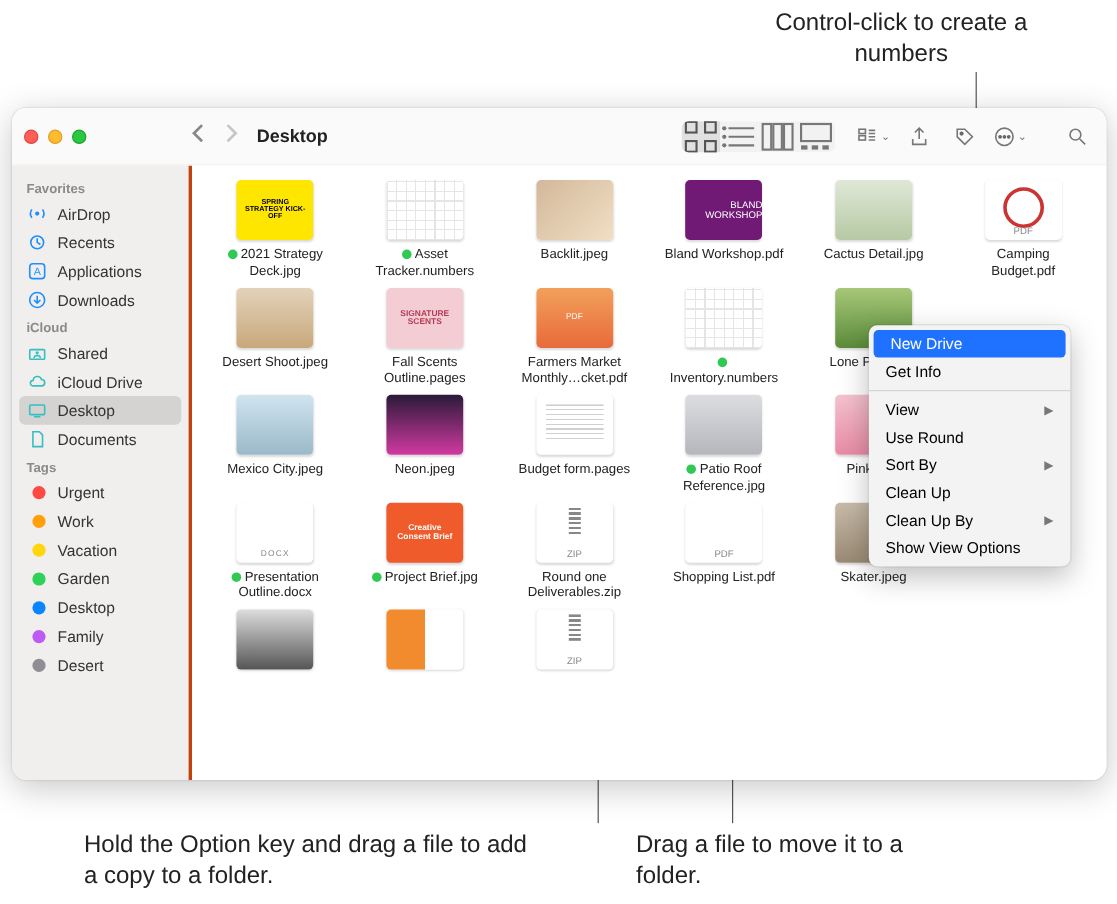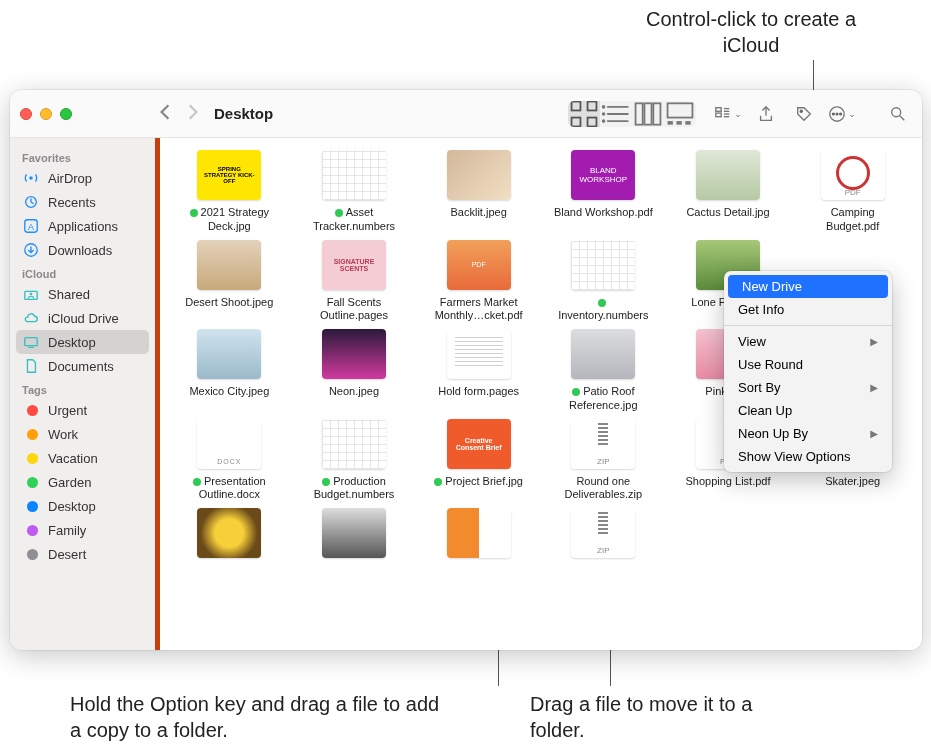--- a/index.html
+++ b/index.html
@@ -52,38 +52,38 @@
   .nav-arrows { display:flex; gap:14px; color:#888; margin-right:14px;}
   .nav-arrows svg { width:14px; height:18px; }
   .title { font-weight:600; font-size:15px; color:#222; }
   .toolbar-right { margin-left:auto; display:flex; align-items:center; gap:10px; }
   .view-seg { display:flex; border-radius:6px; overflow:hidden; }
   .view-seg .seg-btn { width:32px; height:26px; display:flex; align-items:center; justify-content:center; background:#f2f2f2; }
   .view-seg .seg-btn.active { background:#e0e0e0; }
   .tb-icon { width:28px; height:26px; display:flex; align-items:center; justify-content:center; color:#666; border-radius:6px; }
   .tb-icon svg { width:18px; height:18px; stroke:#666; fill:none; stroke-width:1.5;}
   .win-body { display:flex; flex:1; min-height:0; }
-  .sidebar { width:150px; background:#f1eeee; border-right:5px solid #c2410c; padding:8px 0 0 0; font-size:13px; overflow:hidden; border-radius:0 0 0 12px;}
+  .sidebar { width:150px; background:#f1eeee; border-right:3px solid #c2410c; padding:8px 0 0 0; font-size:13px; overflow:hidden; border-radius:0 0 0 12px;}
   .sb-header { padding:6px 12px 2px; font-size:11px; color:#8a8a8a; font-weight:600;}
   .sb-item { display:flex; align-items:center; gap:8px; padding:3px 12px; color:#333; cursor:default;}
   .sb-item.selected { background:#d5d2d2; border-radius:5px; margin:0 6px; padding-left:6px;}
   .sb-item .icn { width:18px; height:18px; display:flex; align-items:center; justify-content:center;}
   .sb-item .icn svg { width:16px; height:16px;}
   .tag-dot { width:11px; height:11px; border-radius:50%; margin-left:2px;}
   .content { flex:1; position:relative; overflow:hidden; background:#fff; border-radius:0 0 12px 0;}
   .grid { padding:12px 10px; display:grid; grid-template-columns: repeat(7, 1fr); gap:6px 6px; }
   .file { display:flex; flex-direction:column; align-items:center; text-align:center; }
   .thumb { width:64px; height:50px; border-radius:4px; background:#ddd; box-shadow:0 1px 2px rgba(0,0,0,0.15); display:flex; align-items:center; justify-content:center; font-size:8px; color:#555; overflow:hidden; position:relative;}
   .fname { font-size:11px; line-height:1.25; color:#222; margin-top:6px; max-width:100px; word-break:break-word;}
   .status-dot { display:inline-block; width:8px; height:8px; border-radius:50%; background:#30c954; margin-right:3px; vertical-align:middle;}
   
   .t-yellow { background:#ffe600; color:#000; font-weight:700; font-size:6px; padding:4px;}
   .t-grid { background:linear-gradient(#fff,#fff); background-image:repeating-linear-gradient(0deg,#e5e5e5 0,#e5e5e5 1px,transparent 1px,transparent 8px),repeating-linear-gradient(90deg,#e5e5e5 0,#e5e5e5 1px,transparent 1px,transparent 8px);}
   .t-photo1 { background:linear-gradient(135deg,#d3b89a,#f1dfc4);}
-  .t-bland { background:#a21caf; color:#fff;}
+  .t-bland { background:#701a75; color:#fff;text-align:right;}
   .t-cactus { background:linear-gradient(#dfe8d6,#b6c9a4);}
   .t-pdf { background:#fff; }
   .t-pdf::before { content:""; position:absolute; top:6px; width:28px; height:28px; border:3px solid #c33; border-radius:50%;}
   .t-pdflbl::after { content:"PDF"; position:absolute; bottom:3px; font-size:8px; color:#888;}
   .t-desert { background:linear-gradient(#e3d2ba,#c8a87a);}
   .t-pinkbox { background:#f4cdd4; color:#b53a55; font-weight:700; font-size:7px; padding:4px;}
   .t-farmers { background:linear-gradient(#f2a05a,#e86a3b); color:#fff; font-size:7px; padding:3px;}
   .t-pine { background:linear-gradient(#a7c778,#5a8c3a);}
   .t-mexico { background:linear-gradient(#cfe4ef,#9bb9c9);}
   .t-neon { background:linear-gradient(#2a1a3a,#d13aa0);}
@@ -117,21 +117,21 @@
   }
   .cm-item { padding:4px 14px; display:flex; align-items:center; justify-content:space-between; cursor:default;}
   .cm-item.hl { background:#1f72ff; color:#fff; border-radius:4px; margin:0 4px;}
   .cm-sep { height:1px; background:#d6d4d4; margin:4px 0;}
   .cm-arrow { font-size:10px; color:#777;}
 </style>
 </head>
 <body>
 
 <div class="callout" style="right:50px; top:6px; text-align:center; width:260px;">Control-click to
-create a iCloud</div>
+create a numbers</div>
 <div class="callout-line" style="left:813px; top:60px; width:1px; height:120px;"></div>
 
 <div class="callout" style="left:70px; bottom:10px; width:380px;">Hold the Option key and drag a
 file to add a copy to a folder.</div>
 <div class="callout-line" style="left:498px; top:496px; width:1px; height:190px;"></div>
 
 <div class="callout" style="left:530px; bottom:10px; width:260px; text-align:left;">Drag a file to move
 it to a folder.</div>
 <div class="callout-line" style="left:610px; top:388px; width:1px; height:298px;"></div>
 
@@ -396,38 +396,34 @@
           <div class="file">
             <div class="thumb t-mexico"></div>
             <div class="fname">Mexico City.jpeg</div>
           </div>
           <div class="file">
             <div class="thumb t-neon"></div>
             <div class="fname">Neon.jpeg</div>
           </div>
           <div class="file">
             <div class="thumb t-doc"></div>
-            <div class="fname">Hold form.pages</div>
+            <div class="fname">Budget form.pages</div>
           </div>
           <div class="file">
             <div class="thumb t-patio"></div>
             <div class="fname"><span class="status-dot"></span>Patio Roof Reference.jpg</div>
           </div>
           <div class="file">
             <div class="thumb t-pink"></div>
             <div class="fname">Pink.jpeg</div>
           </div>
           <div class="file" style="visibility: hidden;"></div>
           <div class="file">
             <div class="thumb t-docx"></div>
             <div class="fname"><span class="status-dot"></span>Presentation Outline.docx</div>
-          </div>
-          <div class="file">
-            <div class="thumb t-grid"></div>
-            <div class="fname"><span class="status-dot"></span>Production Budget.numbers</div>
           </div>
           <div class="file">
             <div class="thumb t-orange">Creative Consent Brief</div>
             <div class="fname"><span class="status-dot"></span>Project Brief.jpg</div>
           </div>
           <div class="file">
             <div class="thumb t-zip"></div>
             <div class="fname">Round one Deliverables.zip</div>
           </div>
           <div class="file">
@@ -476,20 +472,20 @@
         <span>Use Round</span>
       </div>
       <div class="cm-item">
         <span>Sort By</span>
         <span class="cm-arrow">▶</span>
       </div>
       <div class="cm-item">
         <span>Clean Up</span>
       </div>
       <div class="cm-item">
-        <span>Neon Up By</span>
+        <span>Clean Up By</span>
         <span class="cm-arrow">▶</span>
       </div>
       <div class="cm-item">
         <span>Show View Options</span>
       </div>
     </div>
 </div>
 
 </body></html>

